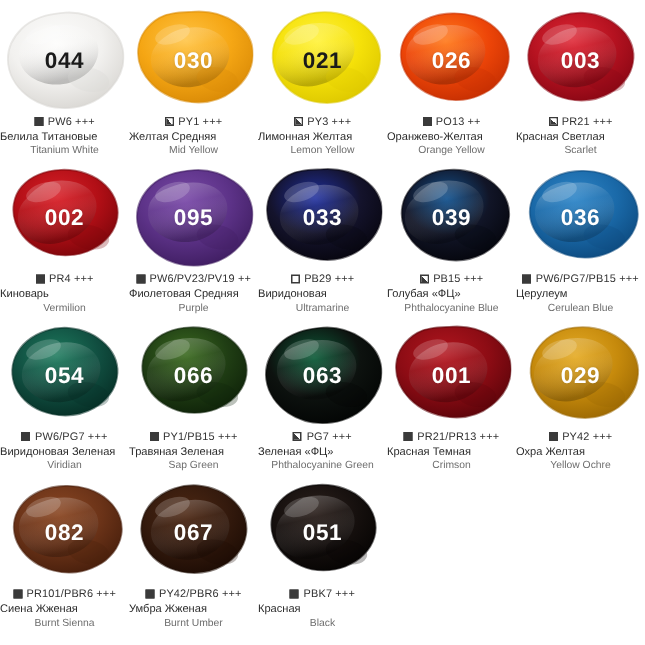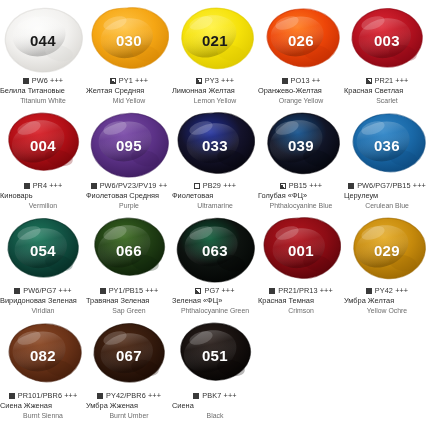--- a/index.html
+++ b/index.html
@@ -295,21 +295,21 @@
         <stop offset="45%" stop-color="#ffffff" stop-opacity="0.05"></stop>
         <stop offset="100%" stop-color="#000000" stop-opacity="0.22"></stop>
       </linearGradient>
     </defs>
     <path d="M37.8 2.2c11.5-.5 22.5 3.5 29.6 10.4 7 6.8 9.7 16.1 7.2 24.6-2.5 8.6-9.9 15.8-19.3 19.4-9.4 3.7-20.6 3.6-29.4-.3C17 52.4 10.2 45.5 7.3 37.3 4.4 29 5.8 20 11.5 13.3 17.2 6.7 26.4 2.8 37.8 2.2Z" fill="url(#g5rg)"></path>
     <path d="M27 11c10-3 22-2 29 4 6 5 7 13 3 20-4 8-13 14-23 16-9 2-19-1-24-7-5-7-4-17 3-23 3-4 7-7 12-10Z" fill="url(#g5lg)"></path>
     <path d="M37.8 2.2c11.5-.5 22.5 3.5 29.6 10.4 7 6.8 9.7 16.1 7.2 24.6-2.5 8.6-9.9 15.8-19.3 19.4-9.4 3.7-20.6 3.6-29.4-.3C17 52.4 10.2 45.5 7.3 37.3 4.4 29 5.8 20 11.5 13.3 17.2 6.7 26.4 2.8 37.8 2.2Z" fill="none" stroke="#7e060b" stroke-opacity="0.55" stroke-width="1.2"></path>
     <ellipse cx="26" cy="17" rx="12" ry="6" fill="#ffffff" fill-opacity="0.18" transform="rotate(-18 26 17)"></ellipse>
     <ellipse cx="56" cy="47" rx="14" ry="8" fill="#7e060b" fill-opacity="0.28" transform="rotate(12 56 47)"></ellipse>
   </svg>
-      <span class="blob-number light">004</span>
+      <span class="blob-number light">002</span>
     </div>
     <div class="pig-line">
       <span class="pig-square filled"></span>
       <span class="pig-code">PR4 +++</span>
     </div>
     <div class="name-ru">Киноварь</div>
     <div class="name-en">Vermilion</div>
   </div>
   <div class="swatch-cell">
     <div class="blob-wrap">
@@ -363,21 +363,21 @@
     <path d="M38.6 1.9c10.9-1 21.3 1.6 29.1 7 7.8 5.4 12.3 13.4 11.9 22.2-.4 9-5.5 17.4-13 23.2-7.7 6-17.9 8.9-27.8 7.8C28.6 61 19 56.8 12.3 50 5.9 43.5 2.3 35 3.1 26.6 3.9 18 9.3 10.4 17.2 5.9c6.3-3.6 13.8-3.6 21.4-4Z" fill="none" stroke="#07060f" stroke-opacity="0.55" stroke-width="1.2"></path>
     <ellipse cx="26" cy="17" rx="12" ry="6" fill="#ffffff" fill-opacity="0.18" transform="rotate(-18 26 17)"></ellipse>
     <ellipse cx="56" cy="47" rx="14" ry="8" fill="#07060f" fill-opacity="0.28" transform="rotate(12 56 47)"></ellipse>
   </svg>
       <span class="blob-number light">033</span>
     </div>
     <div class="pig-line">
       <span class="pig-square open"></span>
       <span class="pig-code">PB29 +++</span>
     </div>
-    <div class="name-ru">Фиолетовая</div>
+    <div class="name-ru">Виридоновая</div>
     <div class="name-en">Ultramarine</div>
   </div>
   <div class="swatch-cell">
     <div class="blob-wrap">
 
   <svg class="blob-svg" viewBox="0 0 80 68" xmlns="http://www.w3.org/2000/svg">
     <defs>
       <radialGradient id="g8rg" cx="42%" cy="32%" r="72%">
         <stop offset="0%" stop-color="#14538f"></stop>
         <stop offset="55%" stop-color="#111527"></stop>
@@ -580,21 +580,21 @@
     <path d="M41.9 2.1c10.2.2 19.6 3.7 26.5 9.5 6.8 5.7 10.6 13.6 10 21.9-.6 8.7-5.6 16.6-13.1 22-7.6 5.5-17.5 8-27.1 6.9-9.8-1.1-18.7-5.7-24.4-12.6C8.3 43.1 5.7 34.7 7.2 26.5 8.7 18.1 14.8 10.6 23 6.2c5.6-3 11.9-4.2 18.9-4.1Z" fill="none" stroke="#9c6903" stroke-opacity="0.55" stroke-width="1.2"></path>
     <ellipse cx="26" cy="17" rx="12" ry="6" fill="#ffffff" fill-opacity="0.18" transform="rotate(-18 26 17)"></ellipse>
     <ellipse cx="56" cy="47" rx="14" ry="8" fill="#9c6903" fill-opacity="0.28" transform="rotate(12 56 47)"></ellipse>
   </svg>
       <span class="blob-number light">029</span>
     </div>
     <div class="pig-line">
       <span class="pig-square filled"></span>
       <span class="pig-code">PY42 +++</span>
     </div>
-    <div class="name-ru">Умбра Желтая</div>
+    <div class="name-ru">Охра Желтая</div>
     <div class="name-en">Yellow Ochre</div>
   </div>
   <div class="swatch-cell">
     <div class="blob-wrap">
 
   <svg class="blob-svg" viewBox="0 0 80 68" xmlns="http://www.w3.org/2000/svg">
     <defs>
       <radialGradient id="g15rg" cx="42%" cy="32%" r="72%">
         <stop offset="0%" stop-color="#8a4723"></stop>
         <stop offset="55%" stop-color="#6b3318"></stop>
@@ -673,18 +673,18 @@
     <path d="M37.8 2.2c11.5-.5 22.5 3.5 29.6 10.4 7 6.8 9.7 16.1 7.2 24.6-2.5 8.6-9.9 15.8-19.3 19.4-9.4 3.7-20.6 3.6-29.4-.3C17 52.4 10.2 45.5 7.3 37.3 4.4 29 5.8 20 11.5 13.3 17.2 6.7 26.4 2.8 37.8 2.2Z" fill="none" stroke="#060403" stroke-opacity="0.55" stroke-width="1.2"></path>
     <ellipse cx="26" cy="17" rx="12" ry="6" fill="#ffffff" fill-opacity="0.18" transform="rotate(-18 26 17)"></ellipse>
     <ellipse cx="56" cy="47" rx="14" ry="8" fill="#060403" fill-opacity="0.28" transform="rotate(12 56 47)"></ellipse>
   </svg>
       <span class="blob-number light">051</span>
     </div>
     <div class="pig-line">
       <span class="pig-square filled"></span>
       <span class="pig-code">PBK7 +++</span>
     </div>
-    <div class="name-ru">Сиена</div>
+    <div class="name-ru">Красная</div>
     <div class="name-en">Black</div>
   </div>
     <div class="swatch-cell empty"></div>
     <div class="swatch-cell empty"></div>
   </div>
 
 </body></html>

